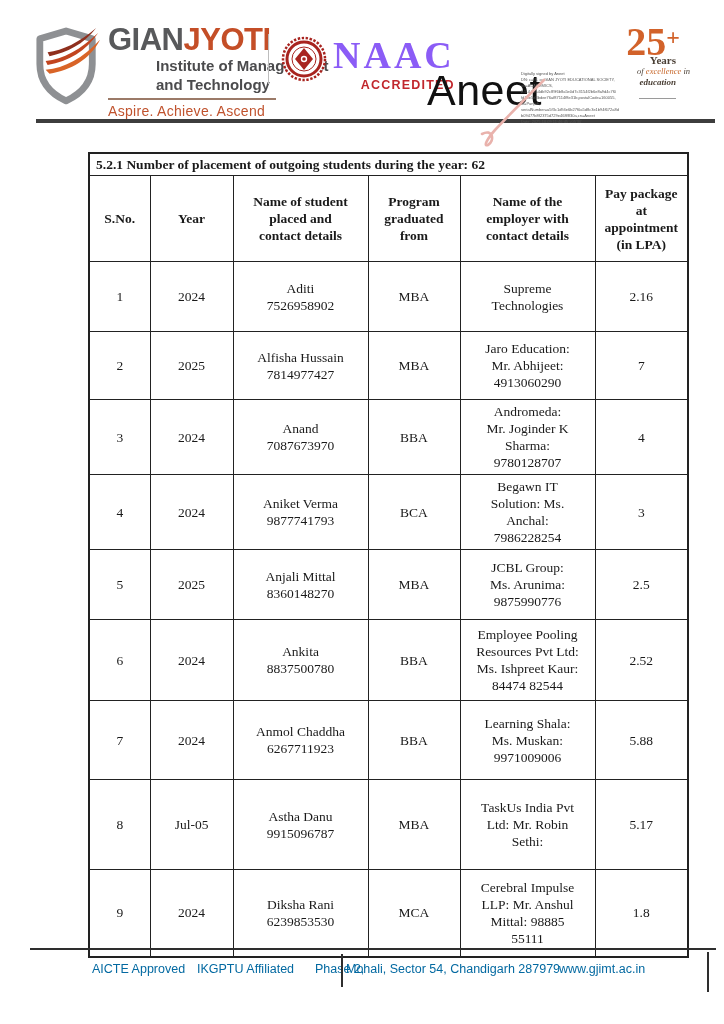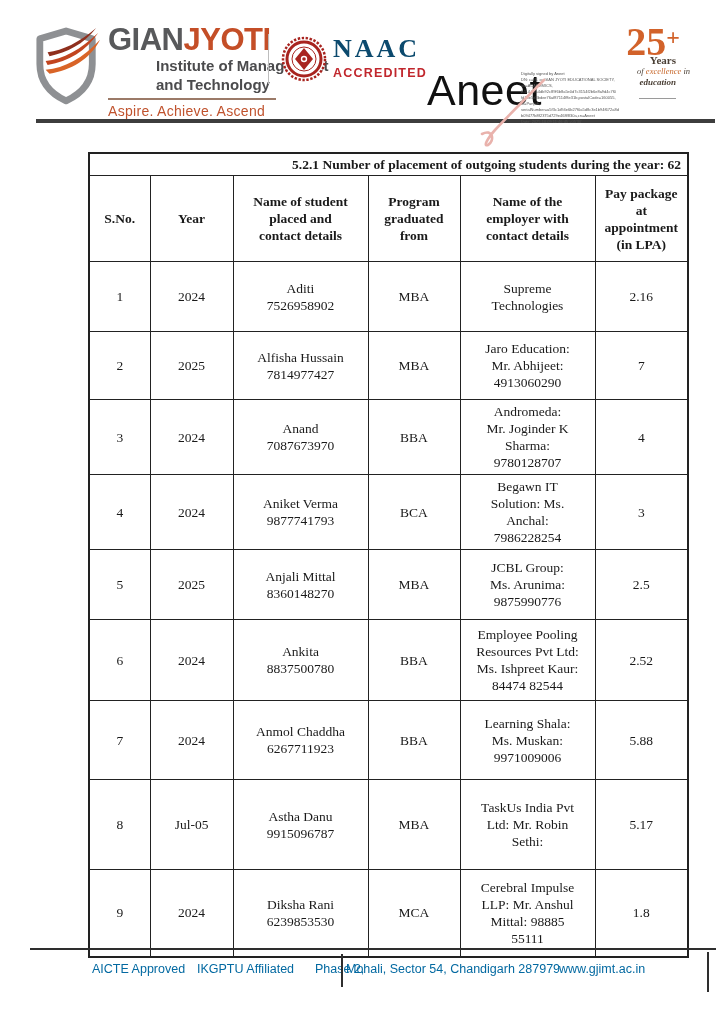--- a/index.html
+++ b/index.html
@@ -15,42 +15,42 @@
   .brand-text { margin-left:6px; font-family:"Liberation Sans", sans-serif; }
   .brand-name { font-size:31px; font-weight:bold; line-height:1; letter-spacing:-0.5px; }
   .brand-name .gray { color:#58595b; }
   .brand-name .orange { color:#c44e27; }
   .brand-sub { font-size:15px; font-weight:bold; color:#4b4b4d; line-height:1.15; margin-top:2px;margin-left:48px; }
   .brand-rule { width:168px; border-top:2px solid #9b7a68; margin:4px 0 3px 0; }
   .brand-tagline { font-size:14px; font-weight:normal; color:#c0532e; letter-spacing:0.3px; }
   .header-pipe { position:absolute; left:268px; top:34px; width:1px; height:50px; background:#bdbdbd; }
   .naac-block { position:absolute; left:281px; top:36px; display:flex; align-items:flex-start; }
   .naac-text { margin-left:6px; }
-  .naac-title { font-family:"Liberation Serif", serif; font-weight:bold; color:#0c4a6e; font-size:26px; line-height:1; letter-spacing:3px; }
+  .naac-title { font-family:"Liberation Serif", serif; font-weight:bold; color:#8b5cf6; font-size:38px; line-height:1; letter-spacing:3px; }
   .naac-sub { font-family:"Liberation Sans", sans-serif; font-weight:bold; color:#c1272d; font-size:12.5px; letter-spacing:1.2px; margin-top:4px; text-align:right; }
   .years-badge { position:absolute; left:592px; top:22px; width:106px; text-align:right; font-family:"Liberation Serif", serif; }
   .years-number { font-size:40px; font-weight:bold; color:#d2622a; line-height:1; padding-right:18px; }
   .years-number sup { font-size:24px; vertical-align:10px; }
   .years-label { font-size:11px; font-weight:bold; color:#4a3f35; margin-top:-8px; padding-right:22px; }
   .years-tag { font-size:8.5px; font-style:italic; color:#4a3f35; padding-right:8px; line-height:1.25; }
   .years-tag .orange { color:#c96a2e; }
   .years-tag-edu { font-size:9px; font-style:italic; font-weight:bold; color:#4a3f35; padding-right:22px; }
   .years-underline { display:inline-block; border-bottom:1px solid #9a9a9a; padding-bottom:11px; }
   
   .sig-name { position:absolute; left:427px; top:66px; font-family:"Liberation Sans", sans-serif; font-size:43px; color:#111; letter-spacing:0.5px; z-index:3; }
   .sig-details { position:absolute; left:521px; top:71px; width:120px; font-family:"Liberation Sans", sans-serif;
     font-size:4px; line-height:1.5; color:#555; white-space:pre-line; z-index:3; }
   .sig-squiggle { position:absolute; left:432px; top:78px; z-index:4; }
   .top-rule { position:absolute; left:36px; top:119px; width:679px; height:4px; background:#3d3d3d; z-index:2; }
   
   .table-wrap { position:absolute; left:88px; top:152px; width:599px; }
   table { width:599px; border-collapse:collapse; table-layout:fixed; border:2px solid #222; }
   td, th { border:1px solid #222; vertical-align:middle; text-align:center;
     font-size:13.5px; line-height:1.26; white-space:pre-line; padding:3px 4px; overflow:hidden; }
-  .title-cell { text-align:right; font-weight:bold; padding:2px 6px; white-space:normal;margin-top:24px; }
+  .title-cell { text-align:left; font-weight:bold; padding:2px 6px; white-space:normal;margin-top:24px; }
   th { font-weight:bold; }
   
   .bottom-rule { position:absolute; left:30px; top:948px; width:686px; height:2px; background:#2e2e2e; }
   .footer-item { position:absolute; top:962px; font-family:"Liberation Sans", sans-serif; font-size:12.5px; color:#0369a1; white-space:nowrap; }
   .f1 { left:92px; } .f2 { left:197px; } .f3 { left:315px; } .f4 { left:346px; } .f5 { left:559px; }
   .footer-midbar { position:absolute; left:341px; top:954px; width:2px; height:33px; background:#2e2e2e; }
   .footer-rightbar { position:absolute; left:707px; top:952px; width:2px; height:40px; background:#2e2e2e; }
 </style>
 </head>
 <body>

